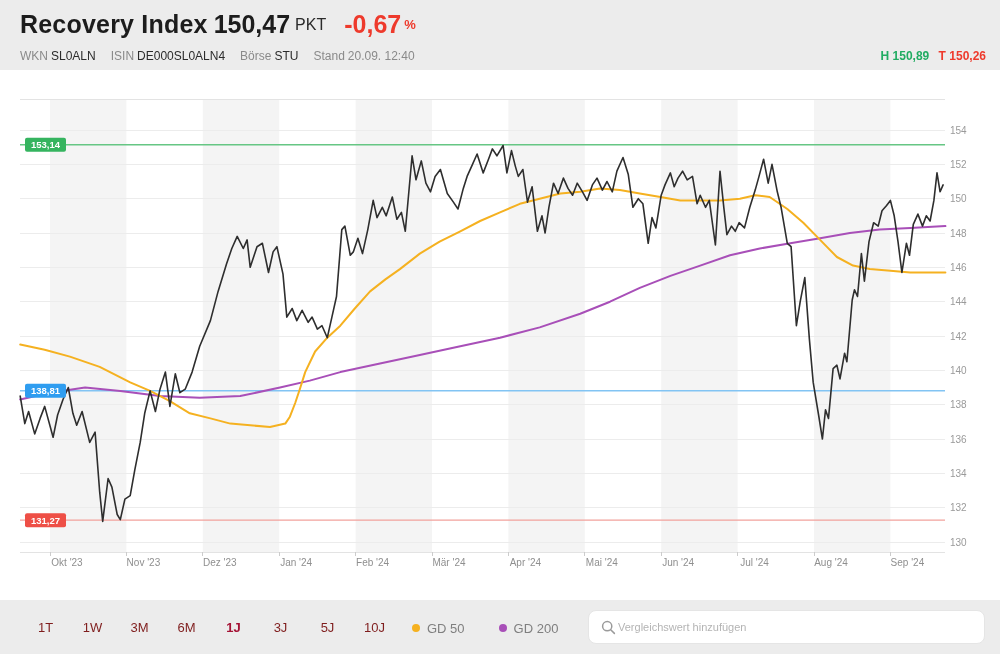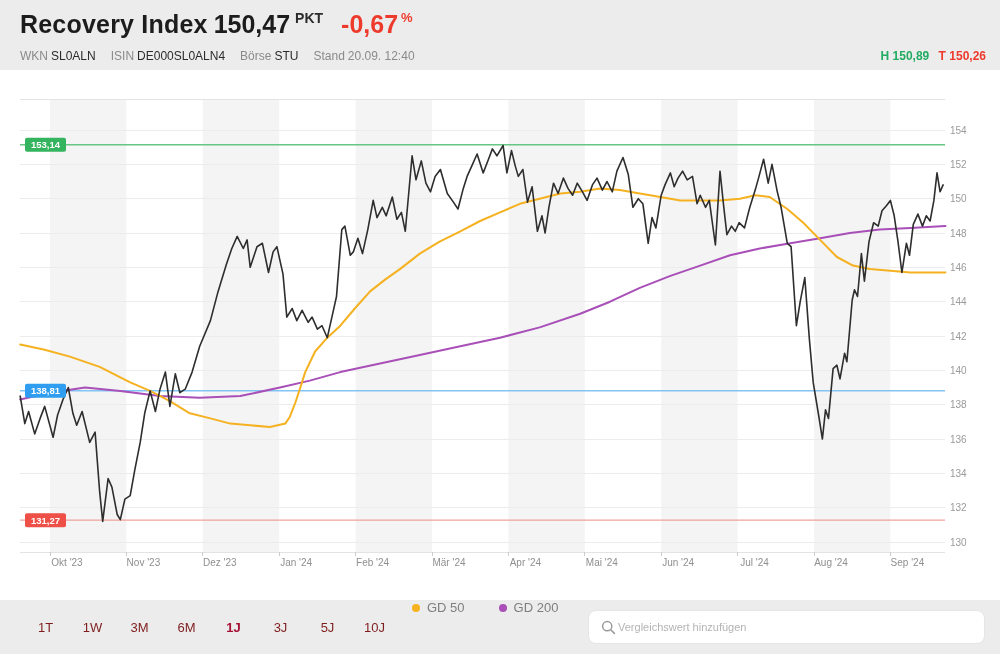--- a/index.html
+++ b/index.html
@@ -4,24 +4,24 @@
 <style>
   * { margin:0; padding:0; box-sizing:border-box; }
   html,body { width:1000px; height:663px; overflow:hidden; background:#ffffff;
               font-family:"Liberation Sans", sans-serif; }
   .strip { position:absolute; left:0; width:1000px; background:#ececec; }
   #header-strip { top:0; height:70px; }
   #footer-strip { top:600px; height:54px; }
 
   
   #header { position:absolute; top:0; left:0; width:1000px; height:70px; }
-  .title-row { position:absolute; top:10px; left:20px; display:flex; align-items:flex-start; }
+  .title-row { position:absolute; top:10px; left:20px; display:flex; align-items:center; }
   .page-title { font-size:25px; font-weight:bold; color:#1c1c1c; letter-spacing:.2px; }
   .price { font-size:25px; font-weight:bold; color:#1c1c1c; margin-left:6px; }
-  .price-unit { font-size:14px; font-weight:bold; color:#2b2b2b; margin-left:5px; }
+  .price-unit { font-size:16px; font-weight:normal; color:#2b2b2b; margin-left:5px; }
   .change { font-size:25px; font-weight:bold; color:#ee3a2c; margin-left:18px; }
   .change-unit { font-size:13px; font-weight:bold; color:#ee3a2c; margin-left:3px; }
   .meta-row { position:absolute; top:49px; left:20px; display:flex; gap:15px;
               font-size:12px; color:#8a8a8a; }
   .meta-item .lbl { color:#8a8a8a; }
   .meta-item .val { color:#2b2b2b; font-weight:normal; margin-left:3px; }
   .meta-item.plain .val { color:#8a8a8a; font-weight:normal; }
   .hl-row { position:absolute; top:49px; right:14px; font-size:12px; font-weight:bold; }
   .hi { color:#21ac62; } .lo { color:#ee3a2c; margin-left:6px; }
 
@@ -29,21 +29,21 @@
   #card { position:absolute; top:70px; left:8px; width:984px; height:530px;
           background:#ffffff; border-radius:5px; }
   #chart-svg { position:absolute; top:0; left:0; }
 
   
   #toolbar { position:absolute; top:600px; left:0; width:1000px; height:54px; }
   #range-group { position:absolute; left:22px; top:0; height:54px; display:flex; align-items:center; }
   .range-btn { font-size:13px; color:#7f1d1d; padding:6px 0; width:47px; text-align:center;
                cursor:pointer; background:none; border:none; font-family:inherit; }
   .range-btn.active { color:#a51235; font-weight:bold; }
-  #legend-group { position:absolute; left:412px; top:0; height:56px; display:flex; align-items:flex-start; gap:34px; }
+  #legend-group { position:absolute; left:412px; top:0; height:56px; display:flex; align-items:center; gap:34px; }
   .legend-item { display:flex; align-items:center; gap:7px; font-size:13px; color:#7f7f7f; cursor:pointer; }
   .legend-dot { width:8px; height:8px; border-radius:50%; display:inline-block; }
   #search-box { position:absolute; right:15px; top:10px; width:397px; height:34px;
                 background:#ffffff; border:1px solid #e5e5e5; border-radius:8px;
                 display:flex; align-items:center; padding:0 12px; }
   #search-box svg { flex:0 0 auto; }
   #search-input { border:none; outline:none; flex:1; margin-left:2px; font-size:11px;
                   font-family:inherit; color:#444; background:transparent; }
   #search-input::placeholder { color:#b4b4b4; }
 </style>

